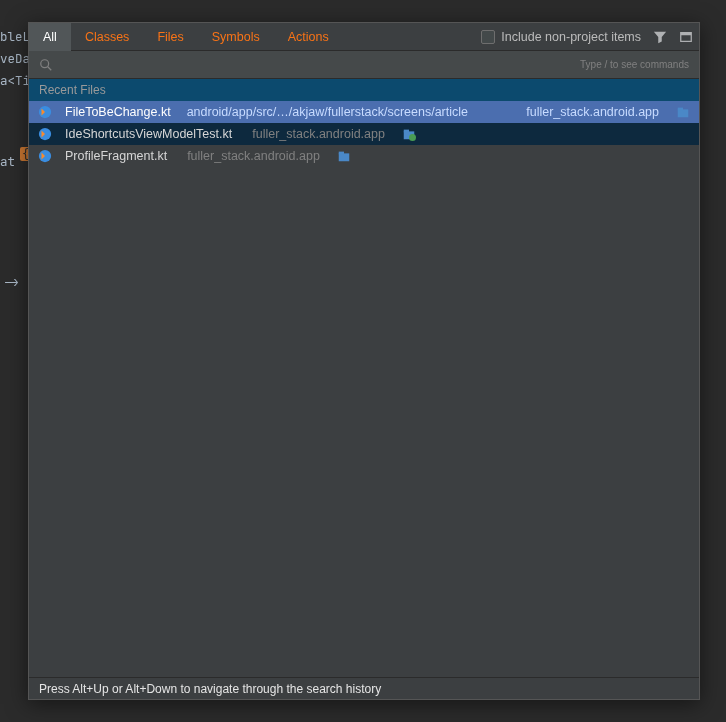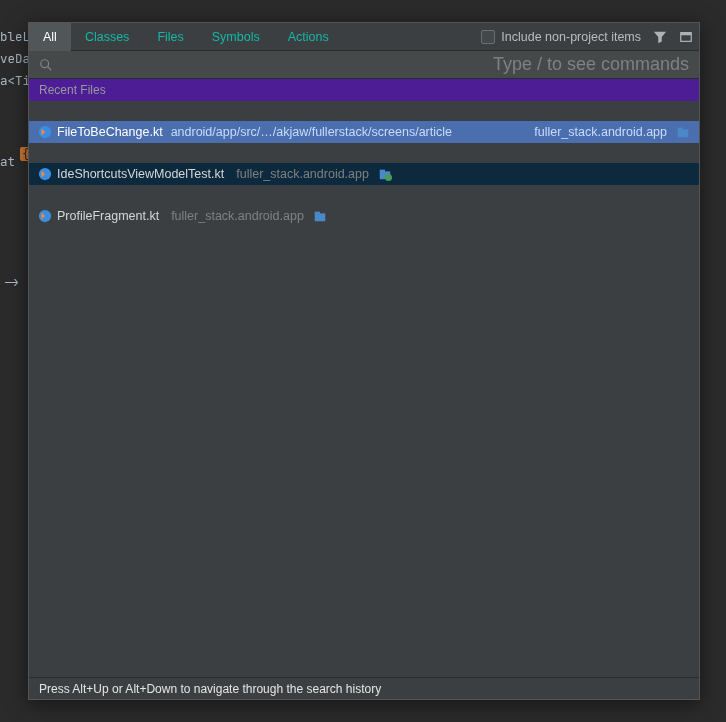--- a/index.html
+++ b/index.html
@@ -51,21 +51,21 @@
       align-items: center;
       height: 28px;
       background: #3c3f41;
       border-bottom: 1px solid #2b2b2b;
     }
     .tab {
       padding: 0 14px;
       height: 28px;
       display: flex;
       align-items: center;
-      color: #14b8a6;
+      color: #f97316;
       cursor: pointer;
       font-size: 12.5px;
     }
     .tab.active {
       background: #515658;
       color: #ffffff;
     }
     .tab-spacer { flex: 1; }
     .include-wrap {
       display: flex;
@@ -108,41 +108,40 @@
     .search-input {
       flex: 1;
       background: transparent;
       border: none;
       outline: none;
       color: #bbbbbb;
       font-size: 12.5px;
     }
     .search-hint {
       color: #808080;
-      font-size: 18px;
+      font-size: 10px;
     }
     .section-header {
       padding: 4px 10px;
       color: #999;
       font-size: 12px;
-      background: #4c1d95;
+      background: #0c4a6e;
     }
     .results {
       flex: 1;
       overflow: auto;
       background: #3c3f41;
     }
     .row {
       display: flex;
       align-items: center;
       height: 22px;
       padding: 0 8px;
-      gap: 4px;
+      gap: 12px;
       cursor: pointer;
-      margin-top: 20px;
     }
     .row.selected { background: #4b6eaf; }
     .row.hover { background: #0d293e; }
     .file-icon {
       width: 16px;
       height: 16px;
       flex-shrink: 0;
       display: flex;
       align-items: center;
       justify-content: center;

